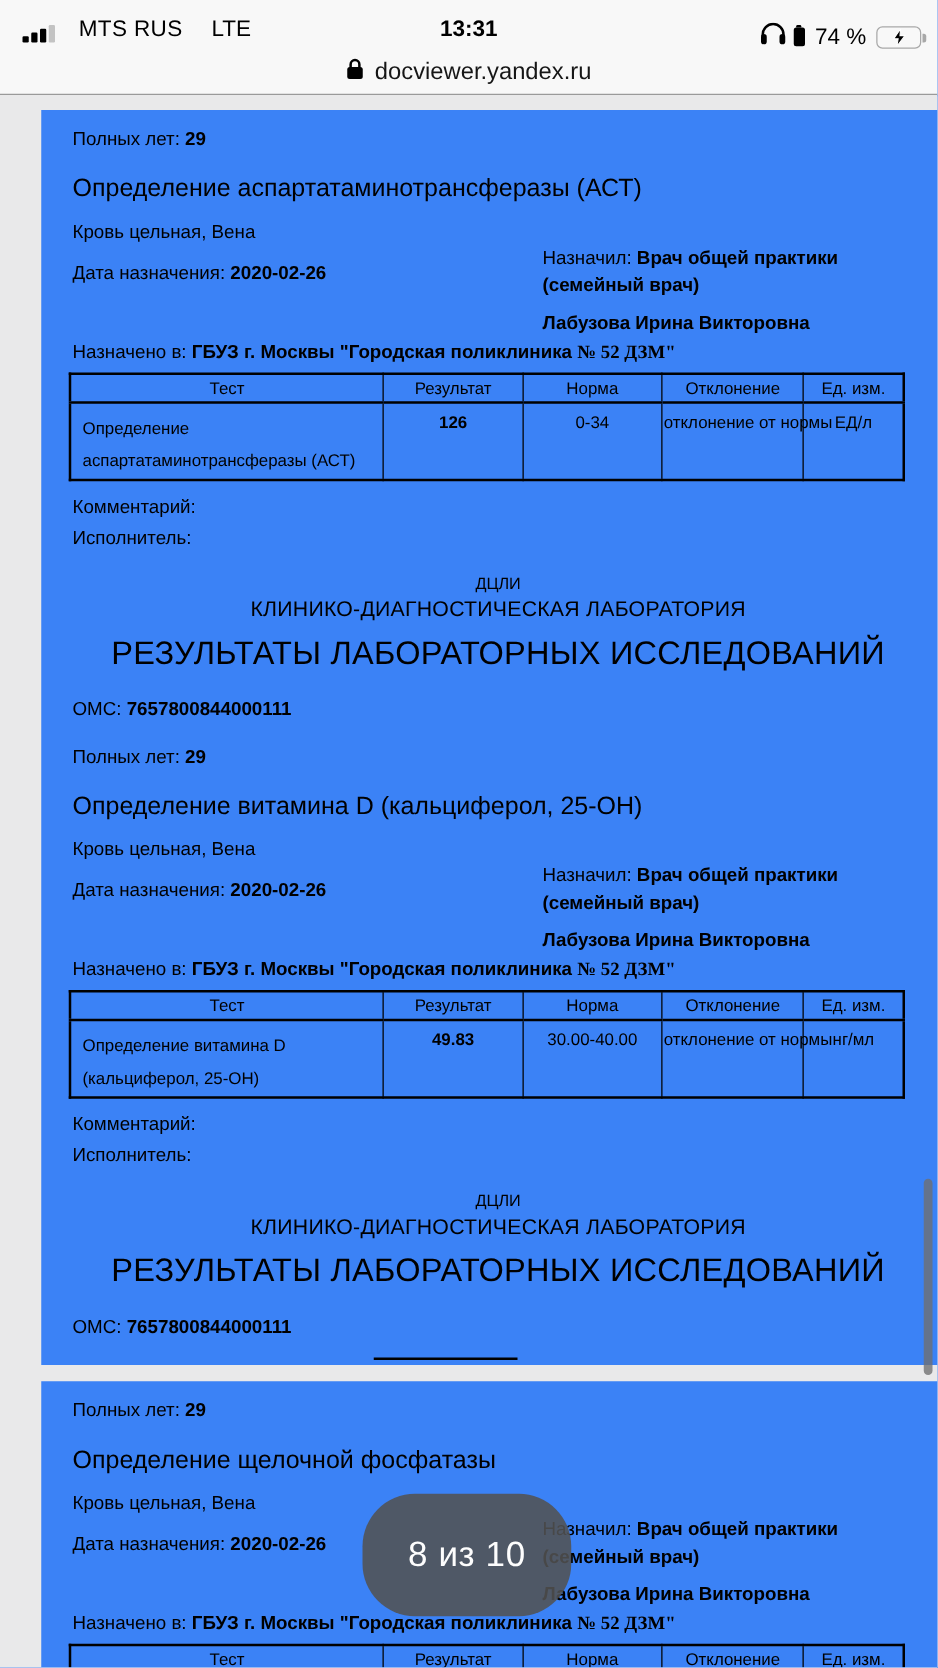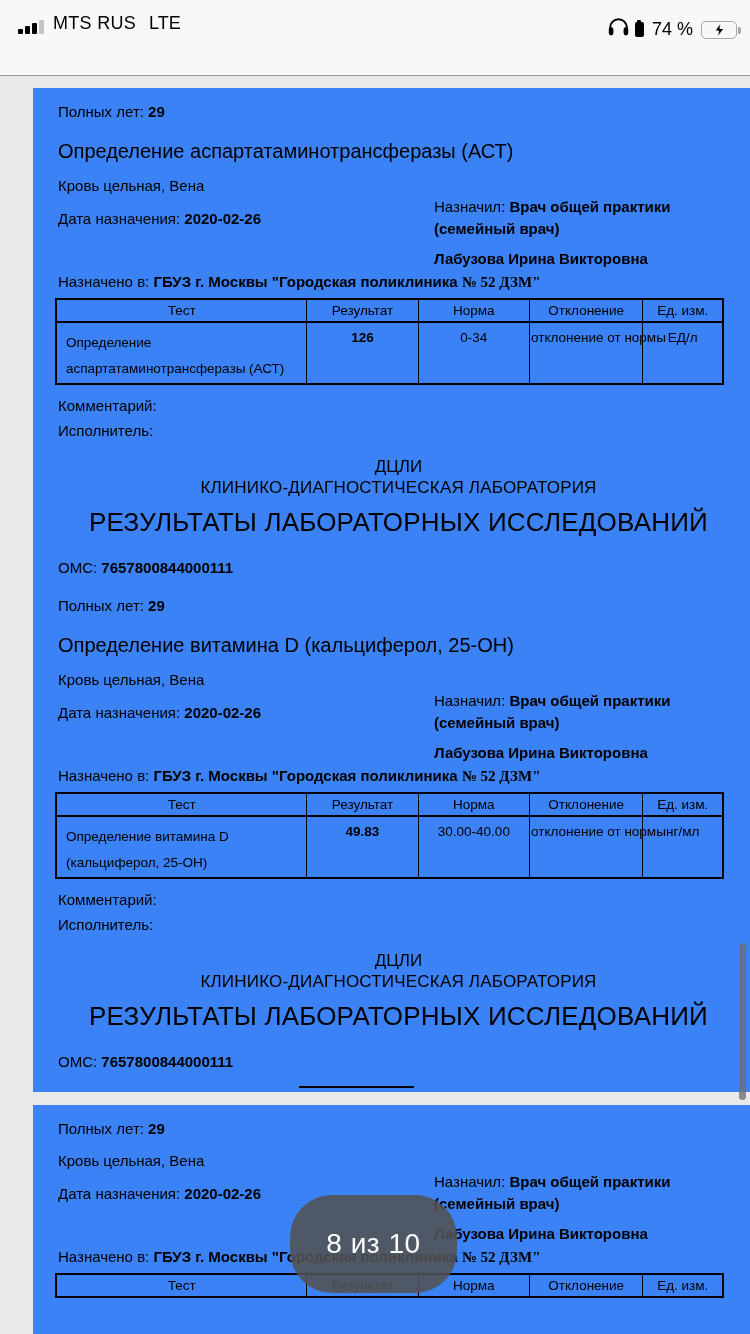--- a/index.html
+++ b/index.html
@@ -13,21 +13,21 @@
   }
   
   .chrome {
     position:absolute; top:0; left:0; width:750px; height:76px;
     background:#f8f8f8; border-bottom:1px solid #9a9a9a; z-index:5;
   }
   .status-bar {
     position:relative; height:40px; display:flex; align-items:center;
     padding:6px 8px 0 18px; font-size:18px; color:#000;
   }
-  .sb-left { display:flex; align-items:flex-end; gap:9px; }
+  .sb-left { display:flex; align-items:flex-end; gap:19px; }
   .signal { display:flex; align-items:flex-end; gap:2px; height:15px; }
   .signal i { display:block; width:5px; border-radius:1px; background:#000; }
   .signal i.b1{height:5px;} .signal i.b2{height:8px;} .signal i.b3{height:11px;}
   .signal i.b4{height:14px; background:#c3c3c3;}
   .carrier { letter-spacing:.3px; }
   .network { margin-left:4px; }
   .sb-time {
     position:absolute; left:0; right:0; text-align:center;
     font-weight:700; font-size:18px; pointer-events:none;
   }
@@ -72,21 +72,21 @@
     border-bottom:2px solid #000; font-size:13.5px; font-weight:400;
     padding:3px 2px; text-align:center;
   }
   table.results td { vertical-align:top; font-size:13.5px; padding-top:7px; height:62px; }
   td.c-test { text-align:left; padding:9px 8px 0 9px; line-height:26px; }
   td.c-result { font-weight:700; text-align:center; }
   td.c-norm, td.c-unit { text-align:center; }
   td.c-dev { text-align:center; font-size:13px; white-space:nowrap; padding-left:1px; padding-right:1px; }
   .comment { margin-top:11px; }
   .executor { margin-top:5px; }
-  .lab-org { text-align:center; font-size:17px; line-height:22px; margin:15px 0 0; }
+  .lab-org { text-align:center; font-size:13px; line-height:22px; margin:15px 0 0; }
   .lab-sub { text-align:center; font-size:17px; line-height:16px; letter-spacing:.2px; margin:2px 0 0; }
   .lab-title { text-align:center; font-size:26px; font-weight:400; line-height:28px; letter-spacing:.2px; margin:12px 0 0; }
   .oms { margin-top:22px; }
   .next-report .age-line { margin-top:18px; }
   .divider { width:115px; border:none; border-top:2px solid #000; margin:14px 0 0 241px; }
   
   .page-pill {
     position:absolute; left:290px; top:1195px; width:167px; height:98px;
     background:rgba(82,82,82,0.88); border-radius:42px; z-index:20;
     display:flex; align-items:center; justify-content:center;
@@ -105,38 +105,48 @@
     <div class="sb-left">
       <span class="signal">
           <i class="b1"></i>
           <i class="b2"></i>
           <i class="b3"></i>
           <i class="b4"></i>
         </span>
       <span class="carrier">MTS RUS</span>
       <span class="network">LTE</span>
     </div>
+    <div class="sb-time">13:31</div>
     <div class="sb-right">
       <span>
         <svg width="21" height="18" viewBox="0 0 21 18">
           <path d="M2.2 11 V9.5 a8.3 8.3 0 0 1 16.6 0 V11" fill="none" stroke="#000" stroke-width="2"></path>
           <rect x="0.8" y="9.2" width="4.6" height="8.2" rx="2.3" fill="#000"></rect>
           <rect x="15.6" y="9.2" width="4.6" height="8.2" rx="2.3" fill="#000"></rect>
         </svg>
       </span>
       <span class="mini-batt"></span>
       <span class="pct">74 %</span>
       <span class="batt">
         <span class="batt-fill" style="background:#57d35f"></span>
         <svg class="batt-bolt" width="13" height="14" viewBox="0 0 12 14">
           <path d="M7 0 L1.5 8 H5 L4 14 L10.5 5.5 H6.5 Z" fill="#000" stroke="#fff" stroke-width="0.9"></path>
         </svg>
       </span>
     </div>
   </div>
+  <div class="url-bar">
+    <span>
+      <svg width="14" height="18" viewBox="0 0 14 18">
+        <path d="M3.5 8 V5.5 a3.5 3.5 0 0 1 7 0 V8" fill="none" stroke="#000" stroke-width="2"></path>
+        <rect x="0.8" y="7.5" width="12.4" height="9.7" rx="2" fill="#000"></rect>
+      </svg>
+    </span>
+    <span>docviewer.yandex.ru</span>
+  </div>
 </div>
 
 <div class="viewer">
 
   <div class="page page1">
 
     <div class="report">
       <p class="meta age-line"><span>Полных лет:</span> <b>29</b></p>
       <h2 class="rtitle">Определение аспартатаминотрансферазы (АСТ)</h2>
       <p class="meta specimen">Кровь цельная, Вена</p>
@@ -231,20 +241,21 @@
       <p class="lab-title">РЕЗУЛЬТАТЫ ЛАБОРАТОРНЫХ ИССЛЕДОВАНИЙ</p>
       <p class="meta oms"><span>ОМС:</span> <b>7657800844000111</b></p>
     </div>
 
     <hr class="divider">
   </div>
 
   <div class="page page2">
     <div class="report">
       <p class="meta age-line"><span>Полных лет:</span> <b>29</b></p>
+      <h2 class="rtitle">Определение щелочной фосфатазы</h2>
       <p class="meta specimen">Кровь цельная, Вена</p>
       <div class="meta-row">
         <p class="meta date-line"><span>Дата назначения:</span> <b>2020-02-26</b></p>
         <div class="right-col">
           <p class="meta"><span>Назначил:</span> <b>Врач общей практики (семейный врач)</b></p>
           <p class="meta"><b>Лабузова Ирина Викторовна</b></p>
         </div>
       </div>
       <p class="meta facility"><span>Назначено в:</span> <b>ГБУЗ г. Москвы "Городская поликлиника</b> <b class="serif">№ 52 ДЗМ"</b></p>
       <table class="results">

